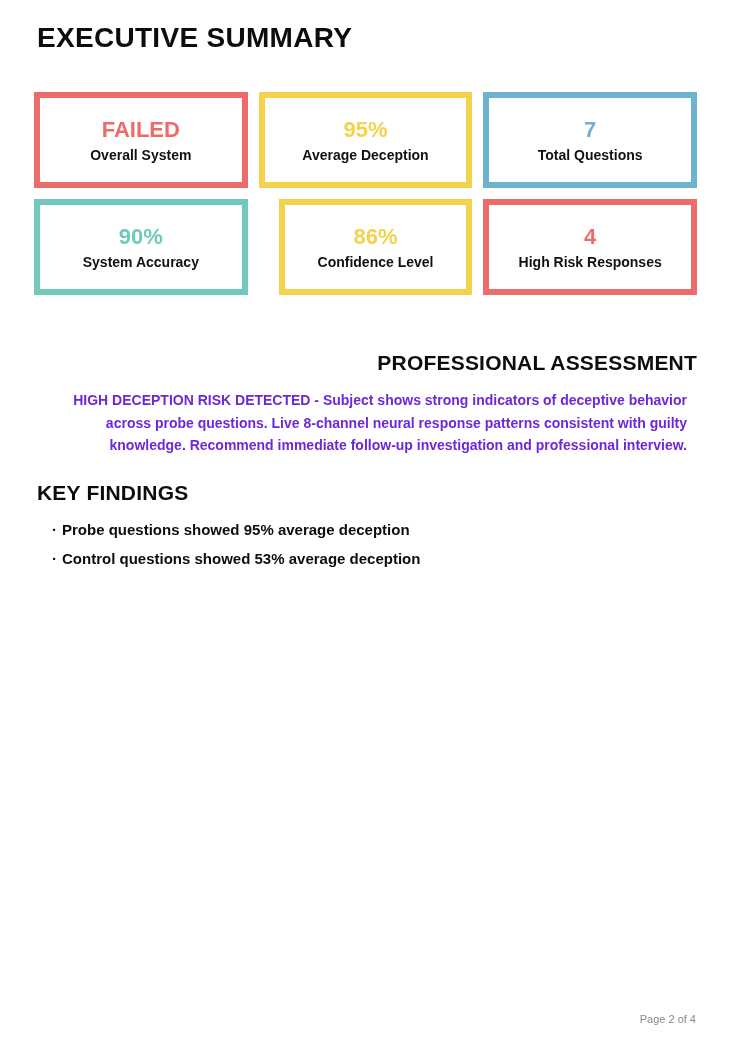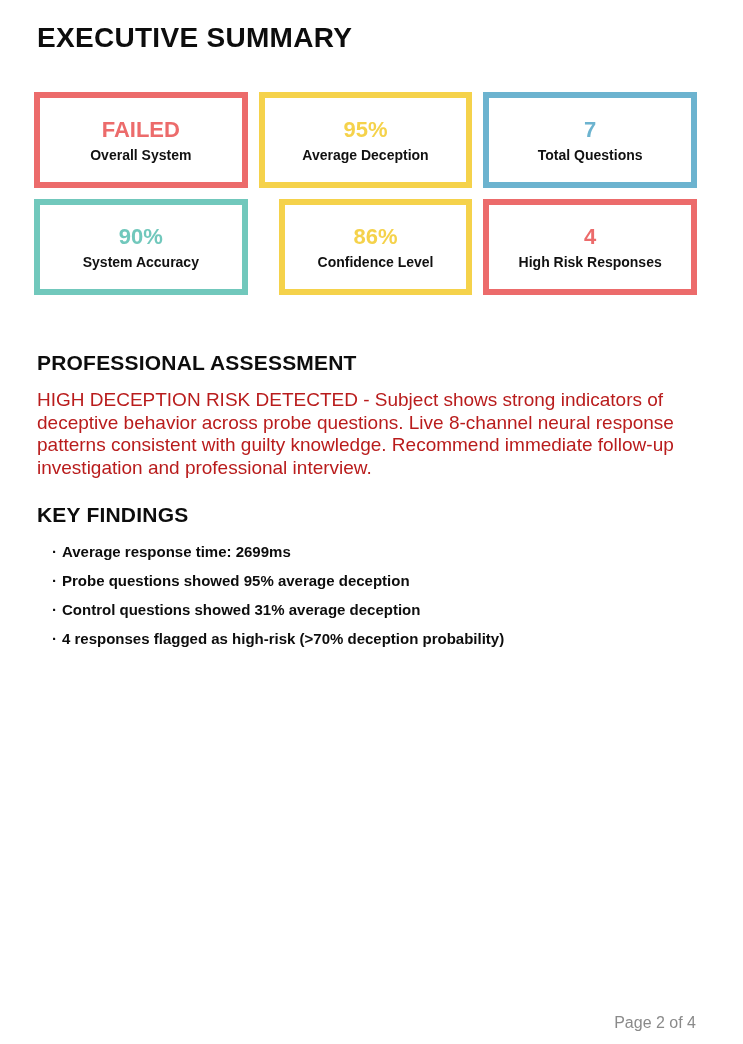--- a/index.html
+++ b/index.html
@@ -51,28 +51,28 @@
     color: #111111;
     line-height: 1;
   }
   .section-heading {
     font-size: 21px;
     font-weight: bold;
     letter-spacing: 0.2px;
     color: #0d0d0d;
     margin-left: 3px;
   }
-  .assessment-section { margin-top: 56px; }
+  .assessment-section { margin-top: 56px; text-align: right; }
   .assessment-body {
     margin-top: 14px;
     margin-left: 3px;
-    font-size: 19px;
+    font-size: 14px;
     line-height: 22.5px;
-    font-weight: normal;
-    color: #b91c1c;
+    font-weight: bold;
+    color: #6d28d9;
     max-width: 650px;
   }
   .findings-section { margin-top: 24px; }
   .findings-list {
     list-style: none;
     margin-top: 16px;
     margin-left: 18px;
   }
   .finding-item {
     font-size: 15px;
@@ -86,22 +86,22 @@
   .finding-item::before {
     content: "\00B7";
     position: absolute;
     left: 0;
     top: 0;
     font-weight: bold;
   }
   .page-footer {
     position: absolute;
     right: 47px;
-    bottom: 12px;
-    font-size: 16px;
+    bottom: 19px;
+    font-size: 11px;
     color: #8a8a8a;
     font-weight: normal;
   }
 </style>
 </head>
 <body>
 
 <div class="page">
 
   <h1 class="page-title">EXECUTIVE SUMMARY</h1>
@@ -141,22 +141,20 @@
   </div>
 
   <section class="assessment-section">
     <h2 class="section-heading">PROFESSIONAL ASSESSMENT</h2>
     <p class="assessment-body">HIGH DECEPTION RISK DETECTED - Subject shows strong indicators of deceptive behavior across probe questions. Live 8-channel neural response patterns consistent with guilty knowledge. Recommend immediate follow-up investigation and professional interview.</p>
   </section>
 
   <section class="findings-section">
     <h2 class="section-heading">KEY FINDINGS</h2>
     <ul class="findings-list">
-      <li class="finding-item">Average response time: 2699ms</li>
       <li class="finding-item">Probe questions showed 95% average deception</li>
-      <li class="finding-item">Control questions showed 31% average deception</li>
-      <li class="finding-item">4 responses flagged as high-risk (&gt;70% deception probability)</li>
+      <li class="finding-item">Control questions showed 53% average deception</li>
     </ul>
   </section>
 
   <div class="page-footer">Page 2 of 4</div>
 
 </div>
 
 </body></html>

